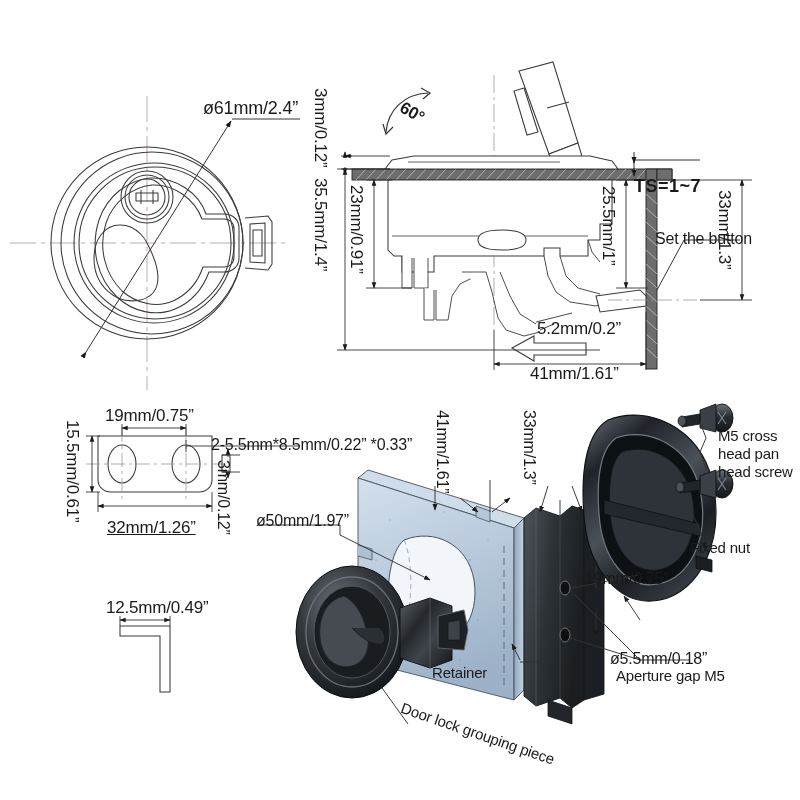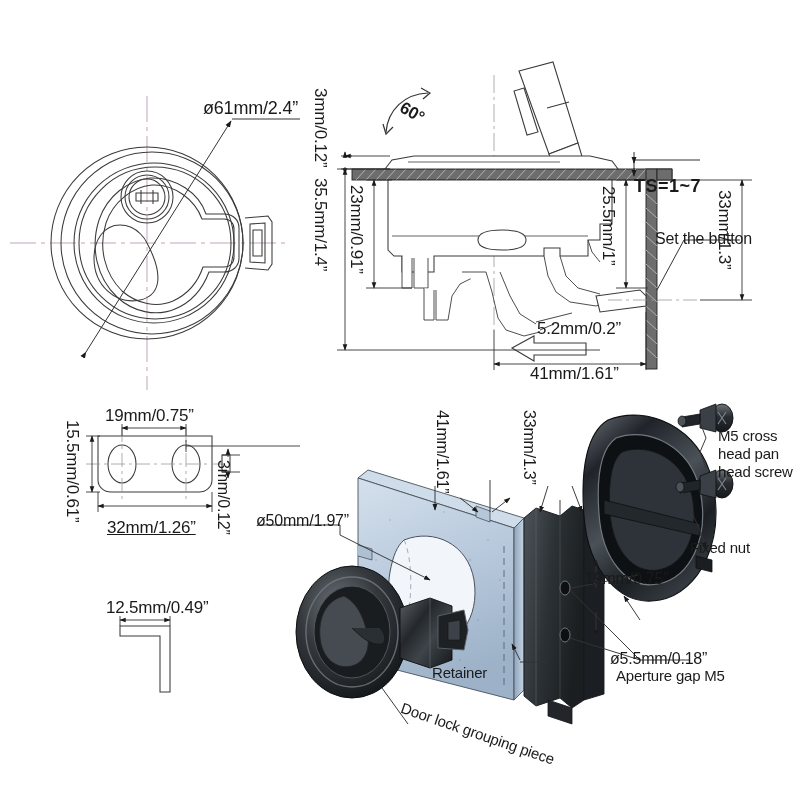--- a/index.html
+++ b/index.html
@@ -468,20 +468,21 @@
 <div class="lbl" style="left:537px;top:319px;font-size:17px;">5.2mm/0.2”</div>
 <div class="lbl" style="left:530px;top:364px;font-size:17px;">41mm/1.61”</div>
 <div class="lbl b" style="left:634px;top:140px;font-size:18px;letter-spacing:0.5px;margin-top:36px;">TS=1~7</div>
 <div class="lbl" style="left:655px;top:230px;font-size:16px;">Set the button</div>
 <div class="lbl b" style="left:406px;top:98px;font-size:17px;transform:rotate(30deg);transform-origin:0 0;">60°</div>
 
 <div class="lbl" style="left:105px;top:406px;font-size:17px;">19mm/0.75”</div>
 <div class="lbl vrt" style="left:82px;top:420px;font-size:17px;transform:rotate(90deg);">15.5mm/0.61”</div>
 <div class="lbl" style="left:107px;top:518px;font-size:17px;text-decoration:underline;">32mm/1.26”</div>
 <div class="lbl vrt" style="left:232px;top:460px;font-size:16px;transform:rotate(90deg);">3mm/0.12”</div>
+<div class="lbl" style="left:211px;top:436px;font-size:16px;">2-5.5mm*8.5mm/0.22”  *0.33”</div>
 
 <div class="lbl" style="left:106px;top:598px;font-size:17px;">12.5mm/0.49”</div>
 
 <div class="lbl" style="left:256px;top:512px;font-size:16px;">ø50mm/1.97”</div>
 <div class="lbl vrt" style="left:451px;top:410px;font-size:16px;transform:rotate(90deg);">41mm/1.61”</div>
 <div class="lbl vrt" style="left:538px;top:410px;font-size:16px;transform:rotate(90deg);">33mm/1.3”</div>
 <div class="lbl" style="left:585px;top:570px;font-size:16px;">19mm/0.75”</div>
 <div class="lbl" style="left:610px;top:650px;font-size:16px;">ø5.5mm/0.18”</div>
 <div class="lbl" style="left:616px;top:668px;font-size:15px;">Aperture gap M5</div>
 <div class="lbl" style="left:718px;top:428px;font-size:15px;">M5 cross</div>

